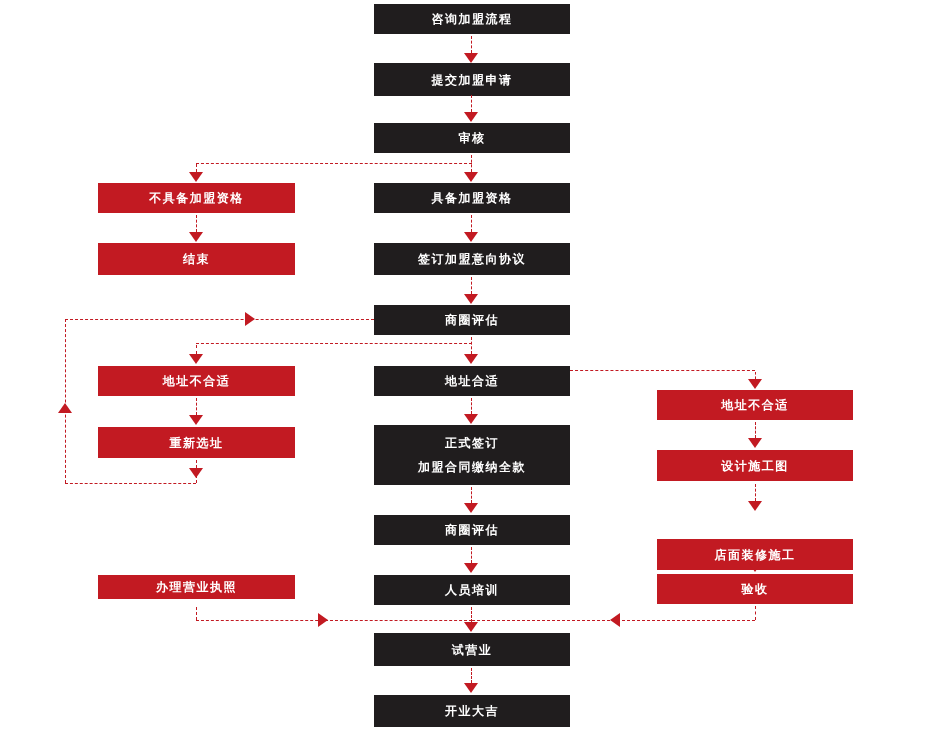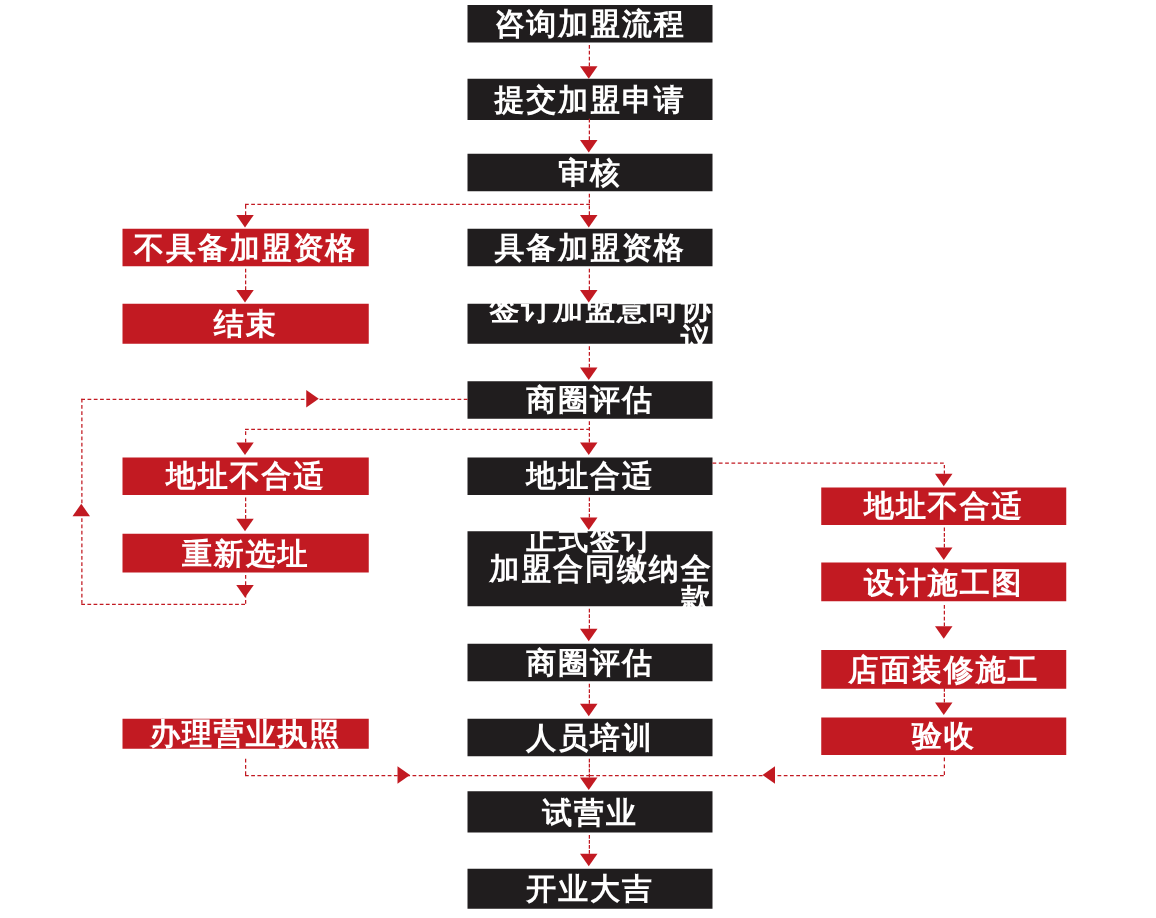--- a/index.html
+++ b/index.html
@@ -12,21 +12,21 @@
     width:925px;height:734px;
     background:#ffffff;
     font-family:"DejaVu Sans","Liberation Sans",sans-serif;
     overflow:hidden;
   }
   .node{
     position:absolute;
     display:flex;flex-direction:column;
     align-items:center;justify-content:center;
     color:#ffffff;
-    font-size:24px;font-weight:bold;letter-spacing:1.5px;
+    font-size:12px;font-weight:bold;letter-spacing:1.5px;
     line-height:24px;
     text-align:right;
     box-sizing:border-box;
   }
   .dark{background:var(--dark);}
   .red{background:var(--red);}
   .vline{position:absolute;width:0;border-left:1px dashed var(--red);}
   .hline{position:absolute;height:0;border-top:1px dashed var(--red);}
   .ah{position:absolute;width:0;height:0;}
   .ah-down{border-left:7px solid transparent;border-right:7px solid transparent;border-top:10px solid var(--red);}
@@ -56,21 +56,21 @@
   <div class="node dark" style="left:374px;top:695px;width:196px;height:32px">开业大吉</div>
 
   <div class="node red" style="left:98px;top:183px;width:197px;height:30px">不具备加盟资格</div>
   <div class="node red" style="left:98px;top:243px;width:197px;height:32px">结束</div>
   <div class="node red" style="left:98px;top:366px;width:197px;height:30px">地址不合适</div>
   <div class="node red" style="left:98px;top:427px;width:197px;height:31px">重新选址</div>
   <div class="node red" style="left:98px;top:575px;width:197px;height:24px">办理营业执照</div>
 
   <div class="node red" style="left:657px;top:390px;width:196px;height:30px">地址不合适</div>
   <div class="node red" style="left:657px;top:450px;width:196px;height:31px">设计施工图</div>
-  <div class="node red" style="left:657px;top:520px;width:196px;height:31px">店面装修施工</div>
+  <div class="node red" style="left:657px;top:539px;width:196px;height:31px">店面装修施工</div>
   <div class="node red" style="left:657px;top:574px;width:196px;height:30px">验收</div>
 
   <div class="vline" style="left:471px;top:36px;height:17px"></div>
   <div class="ah ah-down" style="left:464px;top:53px"></div>
   <div class="vline" style="left:471px;top:95px;height:17px"></div>
   <div class="ah ah-down" style="left:464px;top:112px"></div>
   <div class="vline" style="left:471px;top:155px;height:17px"></div>
   <div class="ah ah-down" style="left:464px;top:172px"></div>
   <div class="vline" style="left:471px;top:215px;height:17px"></div>
   <div class="ah ah-down" style="left:464px;top:232px"></div>

